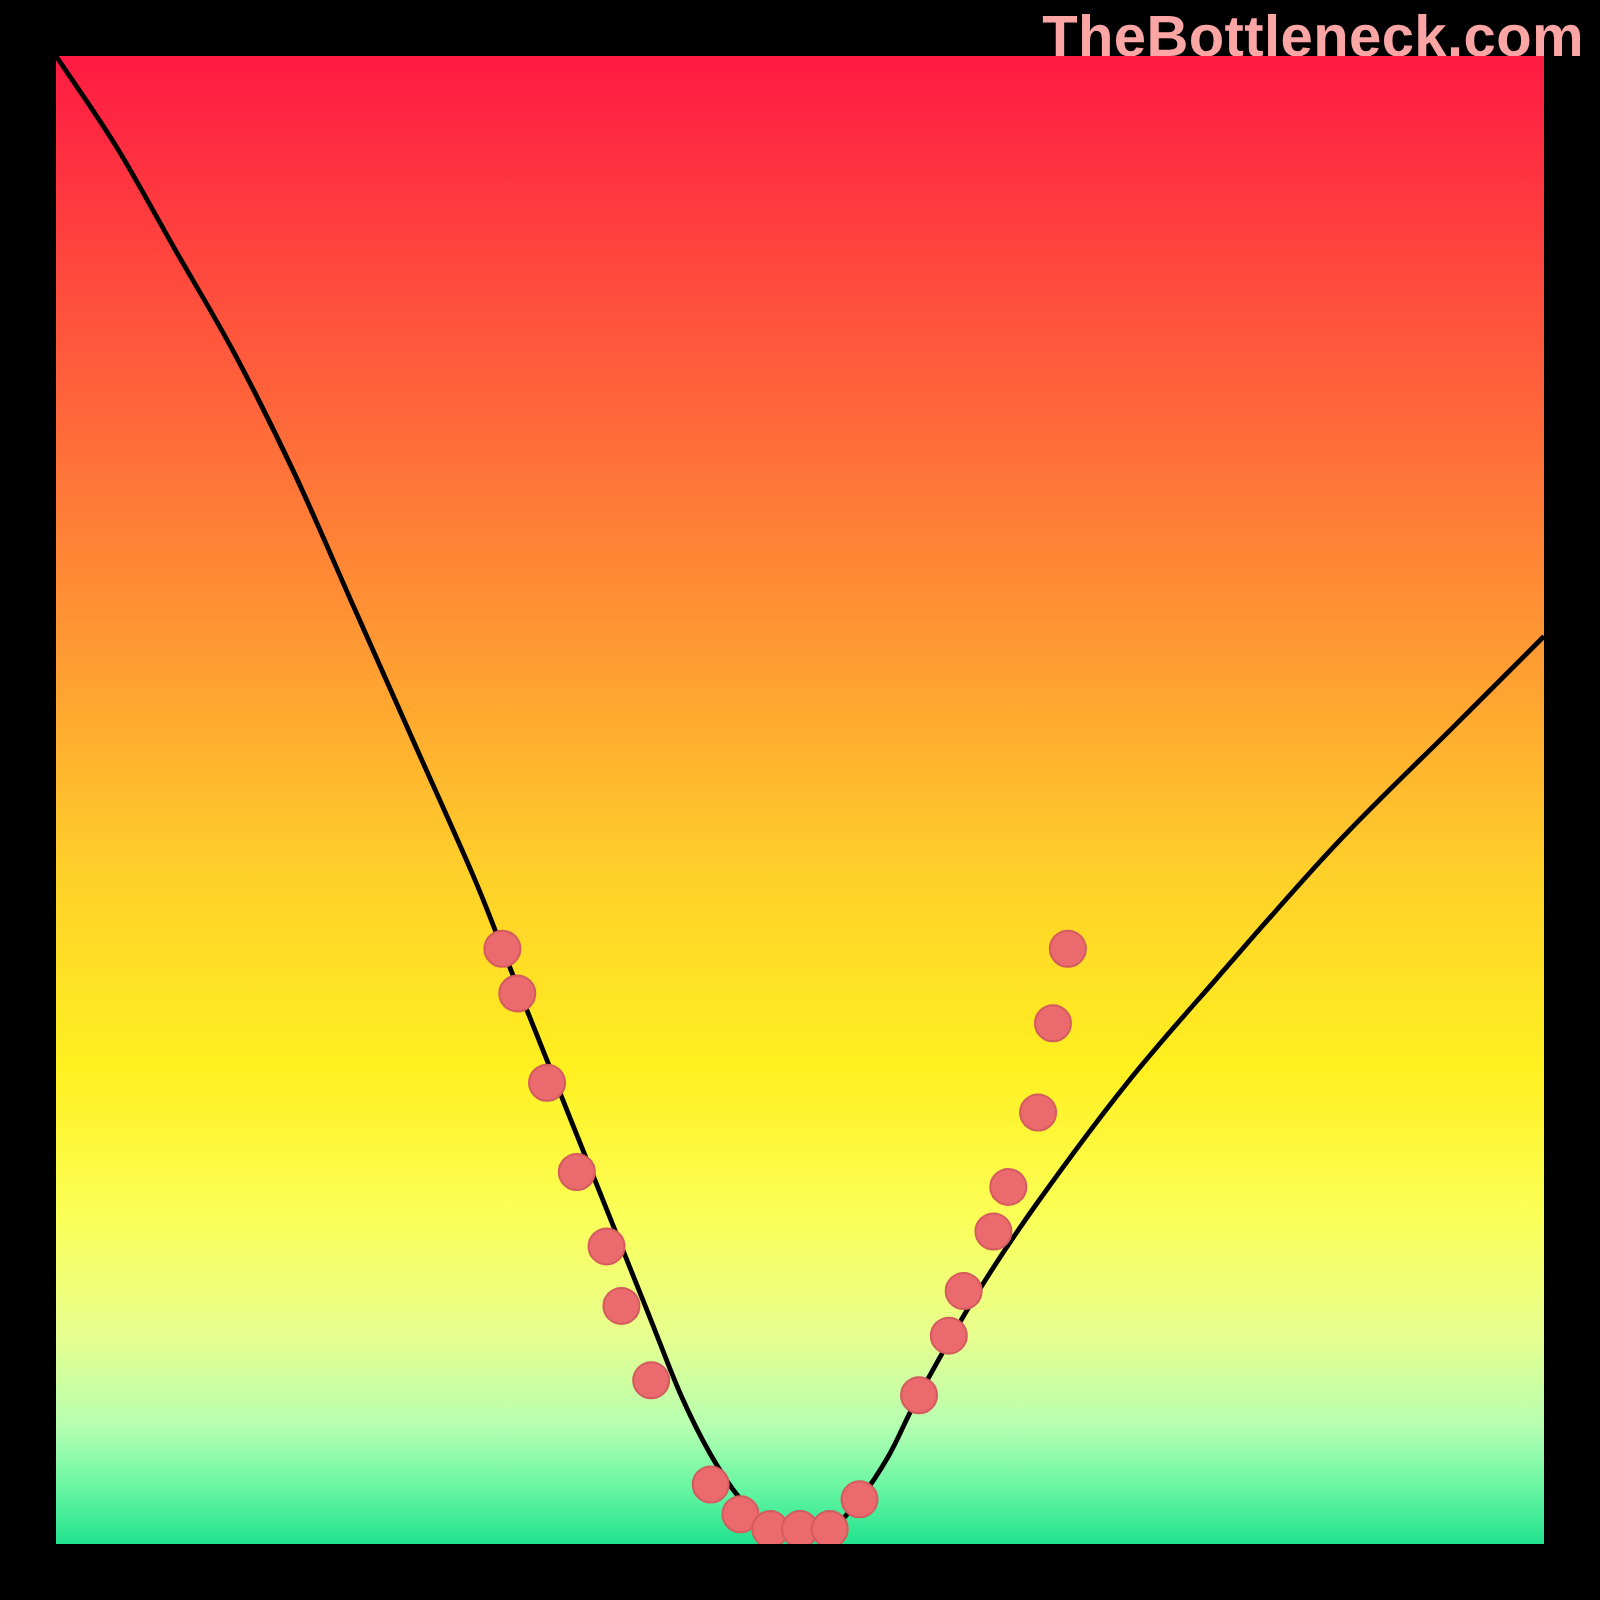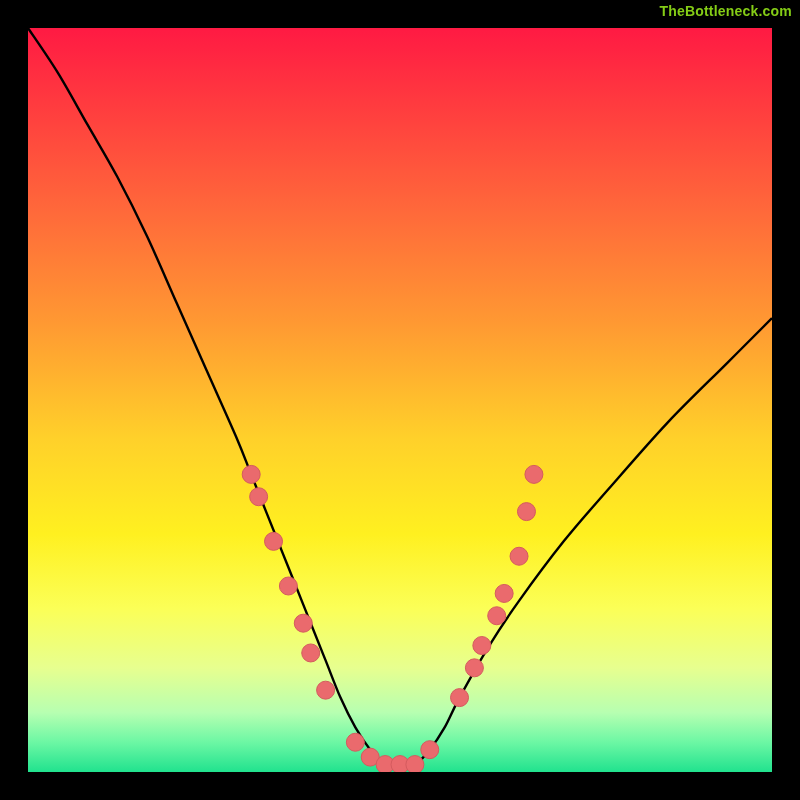--- a/index.html
+++ b/index.html
@@ -22,22 +22,22 @@
     left: 28px;
     top: 28px;
     width: 744px;
     height: 744px;
     overflow: hidden;
   }
   .watermark {
     position: absolute;
     top: 3px;
     right: 8px;
-    color: #84cc16;
-    font-size: 14px;
+    color: #fca5a5;
+    font-size: 29px;
     font-weight: 600;
     letter-spacing: 0.2px;
     font-family: Arial, Helvetica, sans-serif;
     user-select: none;
   }
   svg { display: block; }
 </style>
 </head>
 <body>
 

